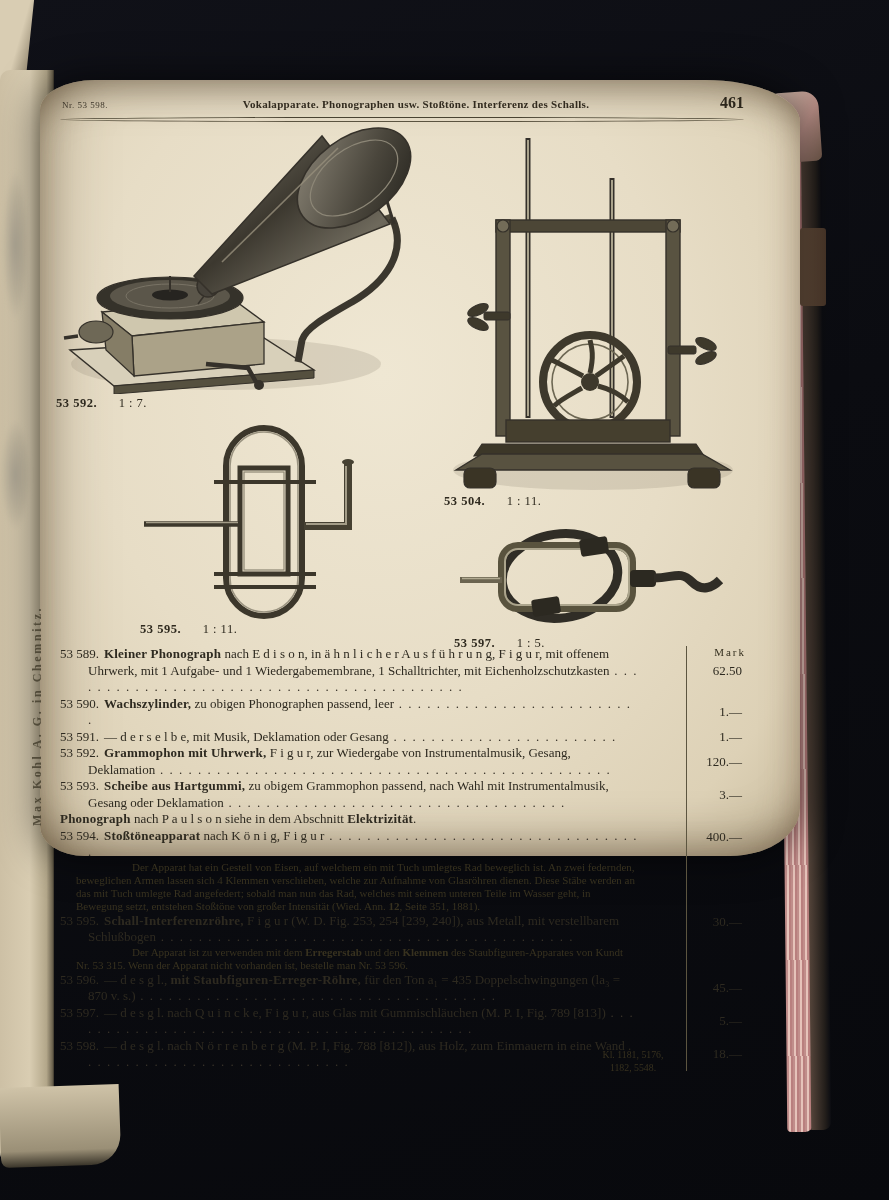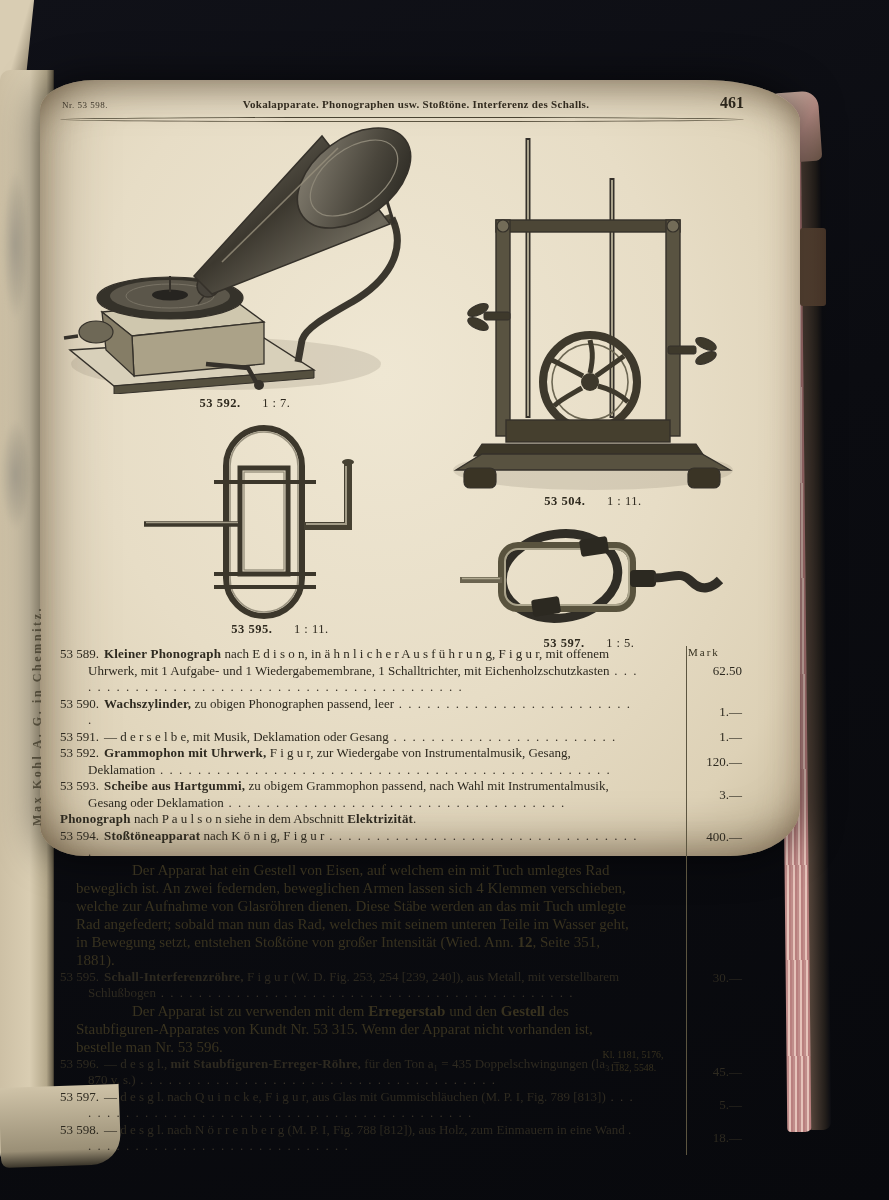--- a/index.html
+++ b/index.html
@@ -59,41 +59,41 @@
   .rule{position:absolute;left:20px;right:56px;top:37px;height:3px;
     border-top:1.4px solid #4a4332;border-bottom:1px solid #5a5340;border-radius:50%/3px;}
 
   
   .vtext{position:absolute;left:30px;top:826px;transform:rotate(-90deg);transform-origin:0 0;
     font-weight:bold;font-size:12px;letter-spacing:2.6px;color:#46402f;white-space:nowrap;opacity:.85;}
 
   
   .fig{position:absolute;}
   .fig svg{display:block;}
-  .fig-cap{text-align:center;font-size:12.5px;color:#2f2a1f;font-weight:bold;margin-top:2px;letter-spacing:.5px;}
+  .fig-cap{font-size:12.5px;color:#2f2a1f;font-weight:bold;margin-top:2px;letter-spacing:.5px;}
   .fig-cap .scale{font-weight:normal;margin-left:18px;}
   #fig1{left:16px;top:46px;width:378px;}
   #fig2{left:404px;top:52px;width:298px;}
   #fig3{left:100px;top:344px;width:280px;}
   #fig4{left:414px;top:446px;width:270px;}
   #fig4 .fig-cap{margin-top:10px;}
 
   
   .ptable{position:absolute;left:20px;top:566px;width:688px;}
-  .mark-head{position:absolute;top:0;right:2px;width:58px;text-align:left;
+  .mark-head{position:absolute;top:0;right:2px;width:58px;text-align:right;
     font-size:11px;letter-spacing:2px;color:#35301f;}
   .t-row{display:grid;grid-template-columns:1fr 62px;gap:40px;}
   .t-price{border-left:1.1px solid #5c5540;display:flex;justify-content:flex-end;
     align-items:center;padding:0 6px 0 2px;font-size:13px;color:#2e2a20;}
   .t-row.noted .t-price{align-items:flex-start;padding-top:1px;}
   .t-text{font-size:13px;line-height:16.5px;padding:0 6px 0 28px;text-indent:-28px;color:#2e2a20;}
   .t-text .num{padding-right:5px;}
   .t-text b{font-weight:bold;letter-spacing:.2px;}
   .dots{letter-spacing:1.5px;color:#3a342a;}
-  .t-note{font-size:15px;line-height:18px;padding:0 10px 0 16px;text-indent:56px;color:#38321f;}
+  .t-note{font-size:11px;line-height:13px;padding:0 10px 0 16px;text-indent:56px;color:#38321f;}
   .t-foot{position:absolute;right:108px;top:968px;width:118px;text-align:center;
     font-size:9.8px;line-height:13px;color:#38321f;}
 
   
   .ink{stroke:#35312a;}
 </style>
 </head>
 <body>
 
 <div class="scene">
@@ -312,21 +312,21 @@
             <div class="t-row noted">
               <div>
                 <div class="t-text"><span class="num">53 594.</span><b>Stoßtöneapparat</b><span> nach  K ö n i g,   F i g u r</span><span class="dots"> . . . . . . . . . . . . . . . . . . . . . . . . . . . . . . . . . .</span></div>
                 <div class="t-note"><span>Der Apparat hat ein Gestell von Eisen, auf welchem ein mit Tuch umlegtes Rad beweglich ist. An zwei federnden, beweglichen Armen lassen sich 4 Klemmen verschieben, welche zur Aufnahme von Glasröhren dienen. Diese Stäbe werden an das mit Tuch umlegte Rad angefedert; sobald man nun das Rad, welches mit seinem unteren Teile im Wasser geht, in Bewegung setzt, entstehen Stoßtöne von großer Intensität (Wied. Ann. </span><b>12</b><span>, Seite 351, 1881).</span></div>
               </div>
               <div class="t-price">400.—</div>
             </div>
             <div class="t-row noted">
               <div>
                 <div class="t-text"><span class="num">53 595.</span><b>Schall-Interferenzröhre,</b><span>  F i g u r  (W. D. Fig. 253, 254 [239, 240]), aus Metall, mit verstellbarem Schlußbogen</span><span class="dots"> . . . . . . . . . . . . . . . . . . . . . . . . . . . . . . . . . . . . . . . . . . . .</span></div>
-                <div class="t-note"><span>Der Apparat ist zu verwenden mit dem </span><b>Erregerstab</b><span> und den </span><b>Gestell</b><span> des Staubfiguren-Apparates von Kundt Nr. 53 315.  Wenn der Apparat nicht vorhanden ist, bestelle man Nr. 53 596.</span></div>
+                <div class="t-note"><span>Der Apparat ist zu verwenden mit dem </span><b>Erregerstab</b><span> und den </span><b>Klemmen</b><span> des Staubfiguren-Apparates von Kundt Nr. 53 315.  Wenn der Apparat nicht vorhanden ist, bestelle man Nr. 53 596.</span></div>
               </div>
               <div class="t-price">30.—</div>
             </div>
             <div class="t-row">
               <div>
                 <div class="t-text"><span class="num">53 596.</span><span>— d e s g l.,  </span><b>mit Staubfiguren-Erreger-Röhre,</b><span> für den Ton a₁ = 435 Doppelschwingungen (la₃ = 870 v. s.)</span><span class="dots"> . . . . . . . . . . . . . . . . . . . . . . . . . . . . . . . . . . . . . .</span></div>
               </div>
               <div class="t-price">45.—</div>
             </div>
             <div class="t-row">

